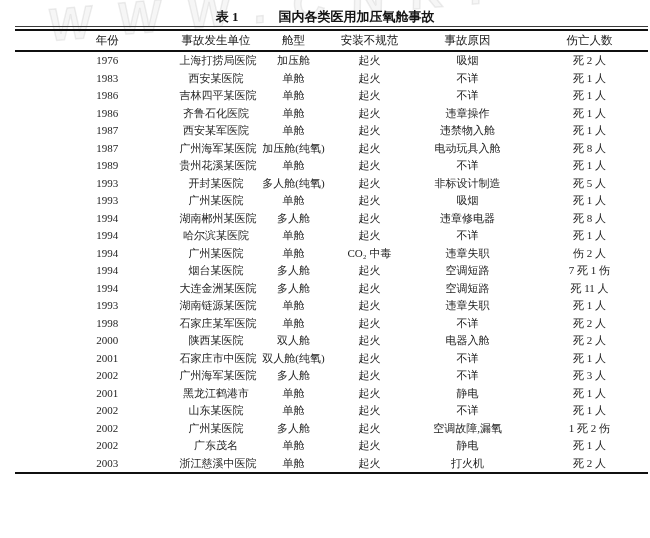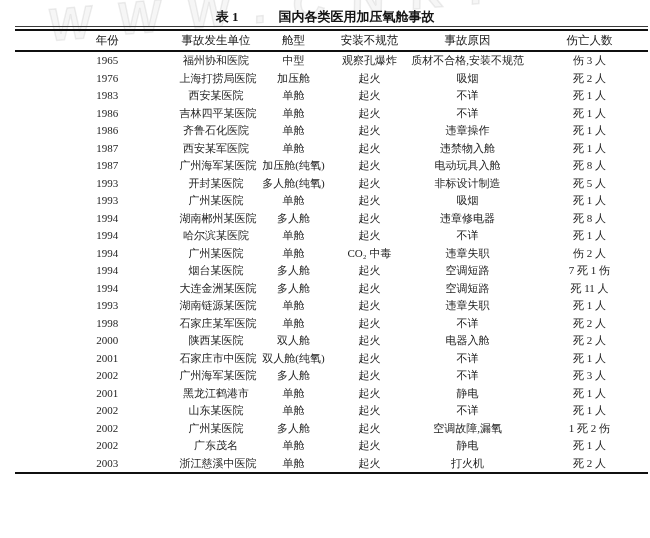--- a/index.html
+++ b/index.html
@@ -113,28 +113,20 @@
         <th>年份</th>
         <th>事故发生单位</th>
         <th>舱型</th>
         <th>安装不规范</th>
         <th>事故原因</th>
         <th>伤亡人数</th>
       </tr>
     </thead>
     <tbody>
         <tr>
-          <td>1965</td>
-          <td>福州协和医院</td>
-          <td>中型</td>
-          <td>观察孔爆炸</td>
-          <td>质材不合格,安装不规范</td>
-          <td>伤 3 人</td>
-        </tr>
-        <tr>
           <td>1976</td>
           <td>上海打捞局医院</td>
           <td>加压舱</td>
           <td>起火</td>
           <td>吸烟</td>
           <td>死 2 人</td>
         </tr>
         <tr>
           <td>1983</td>
           <td>西安某医院</td>
@@ -167,20 +159,28 @@
           <td>违禁物入舱</td>
           <td>死 1 人</td>
         </tr>
         <tr>
           <td>1987</td>
           <td>广州海军某医院</td>
           <td>加压舱(纯氧)</td>
           <td>起火</td>
           <td>电动玩具入舱</td>
           <td>死 8 人</td>
+        </tr>
+        <tr>
+          <td>1989</td>
+          <td>贵州花溪某医院</td>
+          <td>单舱</td>
+          <td>起火</td>
+          <td>不详</td>
+          <td>死 1 人</td>
         </tr>
         <tr>
           <td>1993</td>
           <td>开封某医院</td>
           <td>多人舱(纯氧)</td>
           <td>起火</td>
           <td>非标设计制造</td>
           <td>死 5 人</td>
         </tr>
         <tr>

